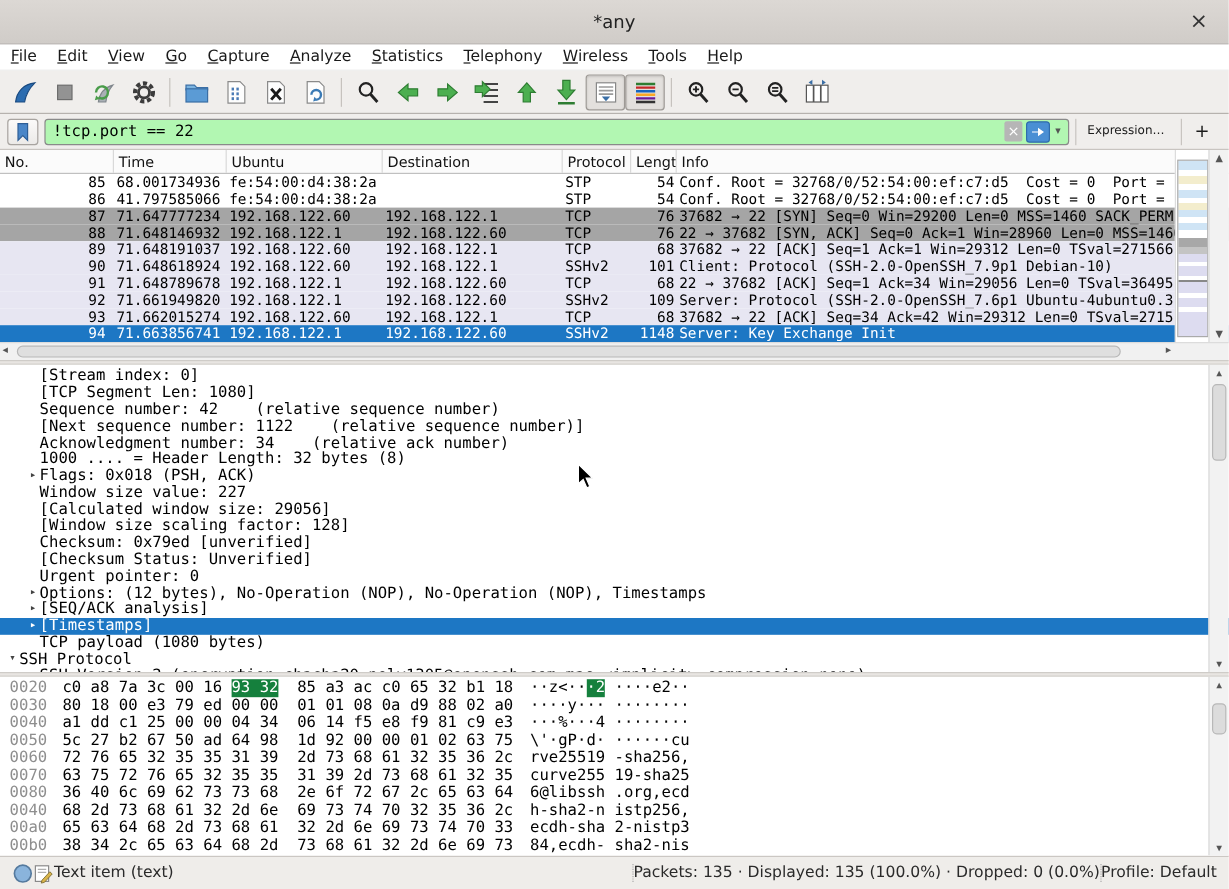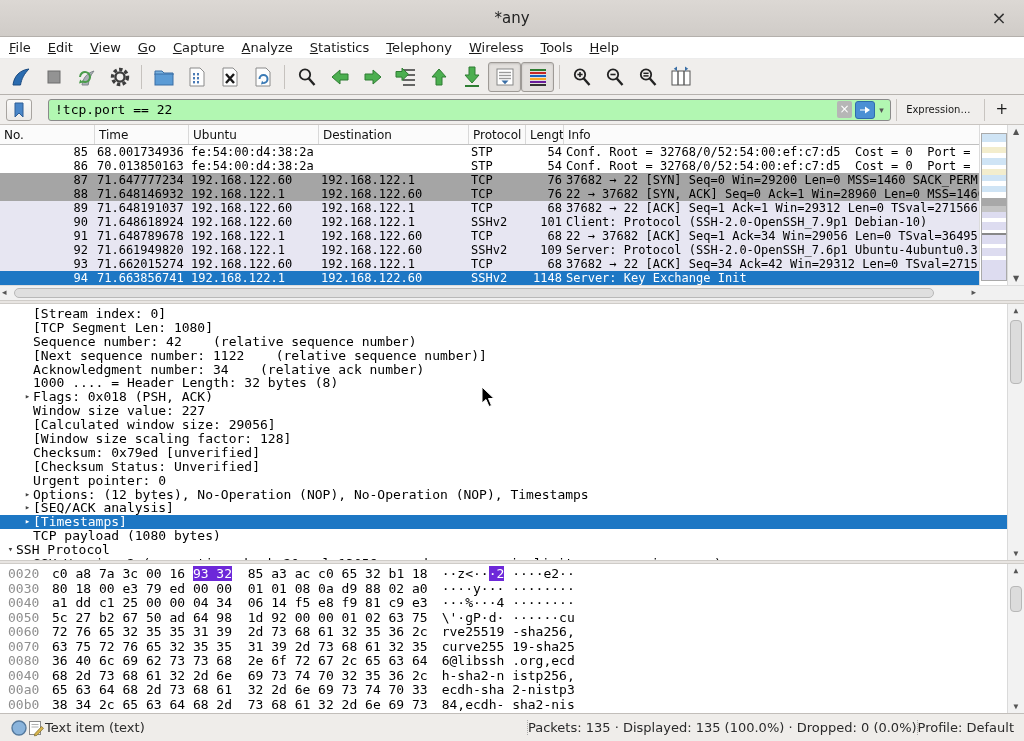--- a/index.html
+++ b/index.html
@@ -26,21 +26,21 @@
   .tbtn { width:33px; height:30px; display:flex; align-items:center; justify-content:center; }
   .tbtn.pressed { border:1px solid #9e9a96; border-radius:3px; background:#e3e0dd;
     box-shadow:inset 0 1px 2px rgba(0,0,0,.15); }
   .tsep { width:1px; height:24px; background:#c6c2be; margin:0 5px; }
   
   .filterbar { height:30px; background:#f0eeec; display:flex; align-items:center;
     padding:0 6px; gap:5px; border-bottom:1px solid #c8c4c0; }
   .bookmark-btn { width:26px; height:22px; border:1px solid #a8a4a0; border-radius:3px;
     background:linear-gradient(#fbfaf9,#eceae8); display:flex; align-items:center; justify-content:center; }
   .filter-wrap { flex:1; height:22px; border:1px solid #8a8a8a; border-radius:3px;
-    background:#b2f7b2; display:flex; align-items:center; padding-right:2px;margin-left:11px; }
+    background:#b2f7b2; display:flex; align-items:center; padding-right:2px; }
   .filter-input { flex:1; background:transparent; border:none; outline:none;
     font:13px "DejaVu Sans Mono", monospace; color:#000; padding:0 6px; height:18px; }
   .clear-btn { width:15px; height:17px; background:#b6b6b6; color:#fff; border-radius:2px;
     font-size:12px; line-height:16px; text-align:center; margin-right:3px; }
   .apply-btn { width:20px; height:18px; background:#4a8fd4; border:1px solid #2f6cab;
     border-radius:3px; display:flex; align-items:center; justify-content:center; }
   .caret-btn { width:13px; font-size:9px; color:#555; text-align:center; }
   .expr-btn { font-size:10px; color:#1a1a1a; padding:0 9px; border-left:1px solid #c8c4c0; height:22px; line-height:22px; }
   .add-btn { font-size:15px; color:#1a1a1a; padding:0 10px; border-left:1px solid #c8c4c0; height:22px; line-height:21px; }
   
@@ -91,21 +91,21 @@
   .vsb .up { position:absolute; top:2px; left:0; right:0; text-align:center; font-size:8px; color:#555; }
   .vsb .dn { position:absolute; bottom:2px; left:0; right:0; text-align:center; font-size:8px; color:#555; }
   .vthumb { position:absolute; left:2px; right:2px; background:#dcdcdc; border:1px solid #b8b8b8; border-radius:4px; }
   
   .hexpane { height:149px; background:#fff; overflow:hidden; position:relative;
     font:13px "DejaVu Sans Mono", monospace; padding-top:3px; }
   .hx { height:14.5px; line-height:14.5px; display:flex; white-space:pre; }
   .hx .off { width:36px; margin-left:8px; color:#8e8e8e; flex-shrink:0; }
   .hx .hb  { margin-left:8px; }
   .hx .asc { margin-left:14px; }
-  .mark { background:#6d28d9; color:#fff; }
+  .mark { background:#15803d; color:#fff; }
   
   .statusbar { height:28px; background:#efedea; border-top:1px solid #c2beba;
     display:flex; align-items:center; font-size:13px; color:#2a2a2a; padding:0 10px; }
   .status-left-text { white-space:pre; }
   .spacer { flex:1; }
   .ssep { width:1px; height:15px; border-left:1px dotted #aaa; }
   
   .cursor { position:absolute; left:481px; top:386px; z-index:50; pointer-events:none; }
 </style>
 </head>
@@ -312,21 +312,21 @@
     <div class="w-dst">Destination</div>
     <div class="w-proto">Protocol</div>
     <div class="w-len">Length</div>
     <div class="w-info">Info</div>
   </div>
   <div class="prows">
     <div class="prow r-stp">
       <span class="c-no">85</span><span class="c-time">68.001734936</span><span class="c-src">fe:54:00:d4:38:2a</span><span class="c-dst"></span><span class="c-proto">STP</span><span class="c-len">54</span><span class="c-info">Conf. Root = 32768/0/52:54:00:ef:c7:d5  Cost = 0  Port = </span>
     </div>
     <div class="prow r-stp">
-      <span class="c-no">86</span><span class="c-time">70.013850163</span><span class="c-src">fe:54:00:d4:38:2a</span><span class="c-dst"></span><span class="c-proto">STP</span><span class="c-len">54</span><span class="c-info">Conf. Root = 32768/0/52:54:00:ef:c7:d5  Cost = 0  Port = </span>
+      <span class="c-no">86</span><span class="c-time">41.797585066</span><span class="c-src">fe:54:00:d4:38:2a</span><span class="c-dst"></span><span class="c-proto">STP</span><span class="c-len">54</span><span class="c-info">Conf. Root = 32768/0/52:54:00:ef:c7:d5  Cost = 0  Port = </span>
     </div>
     <div class="prow r-syn">
       <span class="c-no">87</span><span class="c-time">71.647777234</span><span class="c-src">192.168.122.60</span><span class="c-dst">192.168.122.1</span><span class="c-proto">TCP</span><span class="c-len">76</span><span class="c-info">37682 → 22 [SYN] Seq=0 Win=29200 Len=0 MSS=1460 SACK_PERM</span>
     </div>
     <div class="prow r-syn">
       <span class="c-no">88</span><span class="c-time">71.648146932</span><span class="c-src">192.168.122.1</span><span class="c-dst">192.168.122.60</span><span class="c-proto">TCP</span><span class="c-len">76</span><span class="c-info">22 → 37682 [SYN, ACK] Seq=0 Ack=1 Win=28960 Len=0 MSS=1460</span>
     </div>
     <div class="prow r-tcp">
       <span class="c-no">89</span><span class="c-time">71.648191037</span><span class="c-src">192.168.122.60</span><span class="c-dst">192.168.122.1</span><span class="c-proto">TCP</span><span class="c-len">68</span><span class="c-info">37682 → 22 [ACK] Seq=1 Ack=1 Win=29312 Len=0 TSval=271566</span>
     </div>

